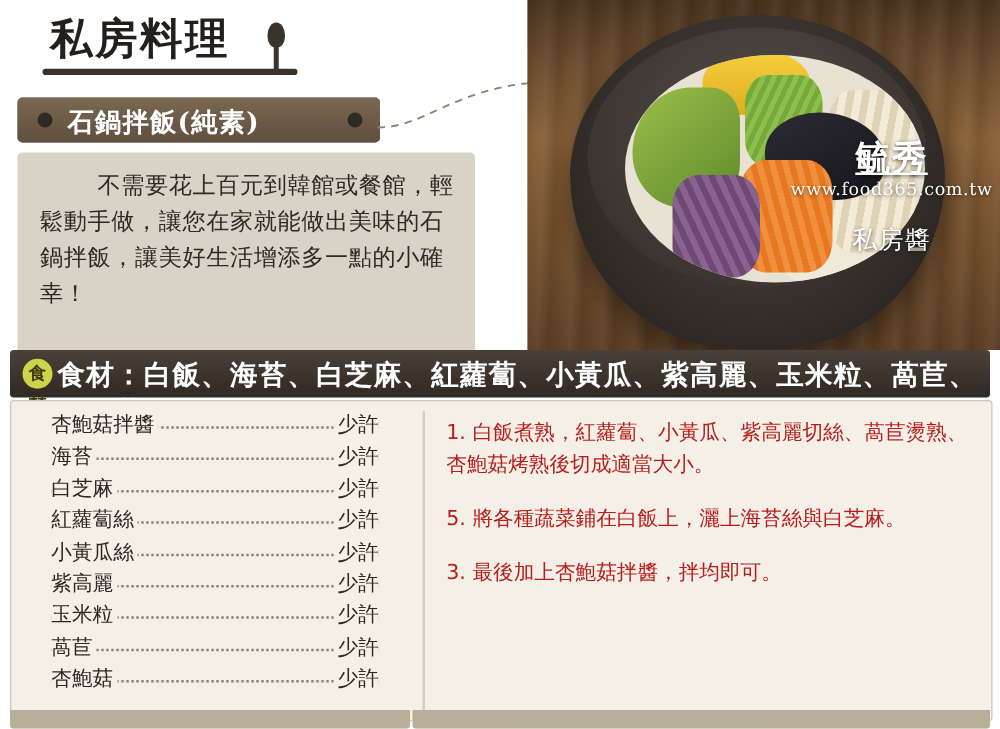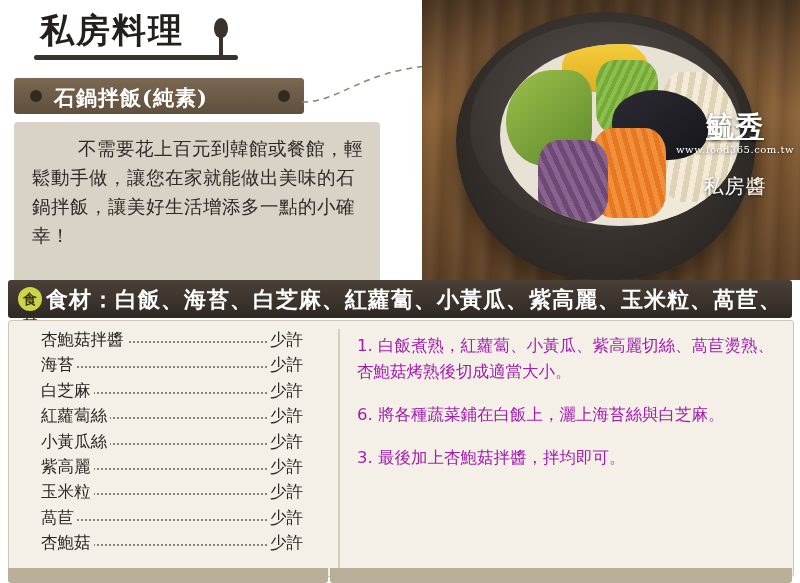--- a/index.html
+++ b/index.html
@@ -221,21 +221,21 @@
   .watermark {
     position: absolute;
     right: 6px;
     top: 108px;
     text-align: center;
     color: #ffffff;
     text-shadow: 0 1px 3px rgba(0,0,0,0.6);
     font-family: "DejaVu Serif", "Liberation Serif", serif;
   }
   .wm-1 { font-size: 28px; font-weight: bold; letter-spacing: 1px; text-decoration: underline; }
-  .wm-2 { font-size: 10px; letter-spacing: 0.5px; margin-top: -2px;}
+  .wm-2 { font-size: 14px; letter-spacing: 0.5px; margin-top: -2px;}
   .wm-3 { font-size: 20px; font-weight: normal; letter-spacing: 1px; margin-top: 18px;}
 
   
   .ing-bar {
     position: absolute;
     left: 8px;
     top: 280px;
     width: 784px;
     height: 38px;
     background: linear-gradient(#4a4038, #2f2923);
@@ -312,21 +312,21 @@
 
   .steps {
     position: absolute;
     left: 348px;
     top: 12px;
     width: 430px;
   }
   .step {
     font-size: 16.5px;
     line-height: 26px;
-    color: #a21caf;
+    color: #b91c1c;
     margin-bottom: 17px;
     font-family: "DejaVu Sans", "Liberation Sans", sans-serif;
   }
 
   
   .edge-left {
     position: absolute;
     left: 8px;
     top: 568px;
     width: 320px;
@@ -447,21 +447,21 @@
       </div>
       <div class="mat-row">
         <span class="mat-name">杏鮑菇</span>
         <span class="mat-dots"></span>
         <span class="mat-qty">少許</span>
       </div>
     </div>
 
     <div class="steps">
       <div class="step">1. 白飯煮熟，紅蘿蔔、小黃瓜、紫高麗切絲、萵苣燙熟、杏鮑菇烤熟後切成適當大小。</div>
-      <div class="step">6. 將各種蔬菜鋪在白飯上，灑上海苔絲與白芝麻。</div>
+      <div class="step">5. 將各種蔬菜鋪在白飯上，灑上海苔絲與白芝麻。</div>
       <div class="step">3. 最後加上杏鮑菇拌醬，拌均即可。</div>
     </div>
   </div>
 
   <div class="edge-left"></div>
   <div class="edge-right"></div>
 
 </div>
 
 </body></html>

